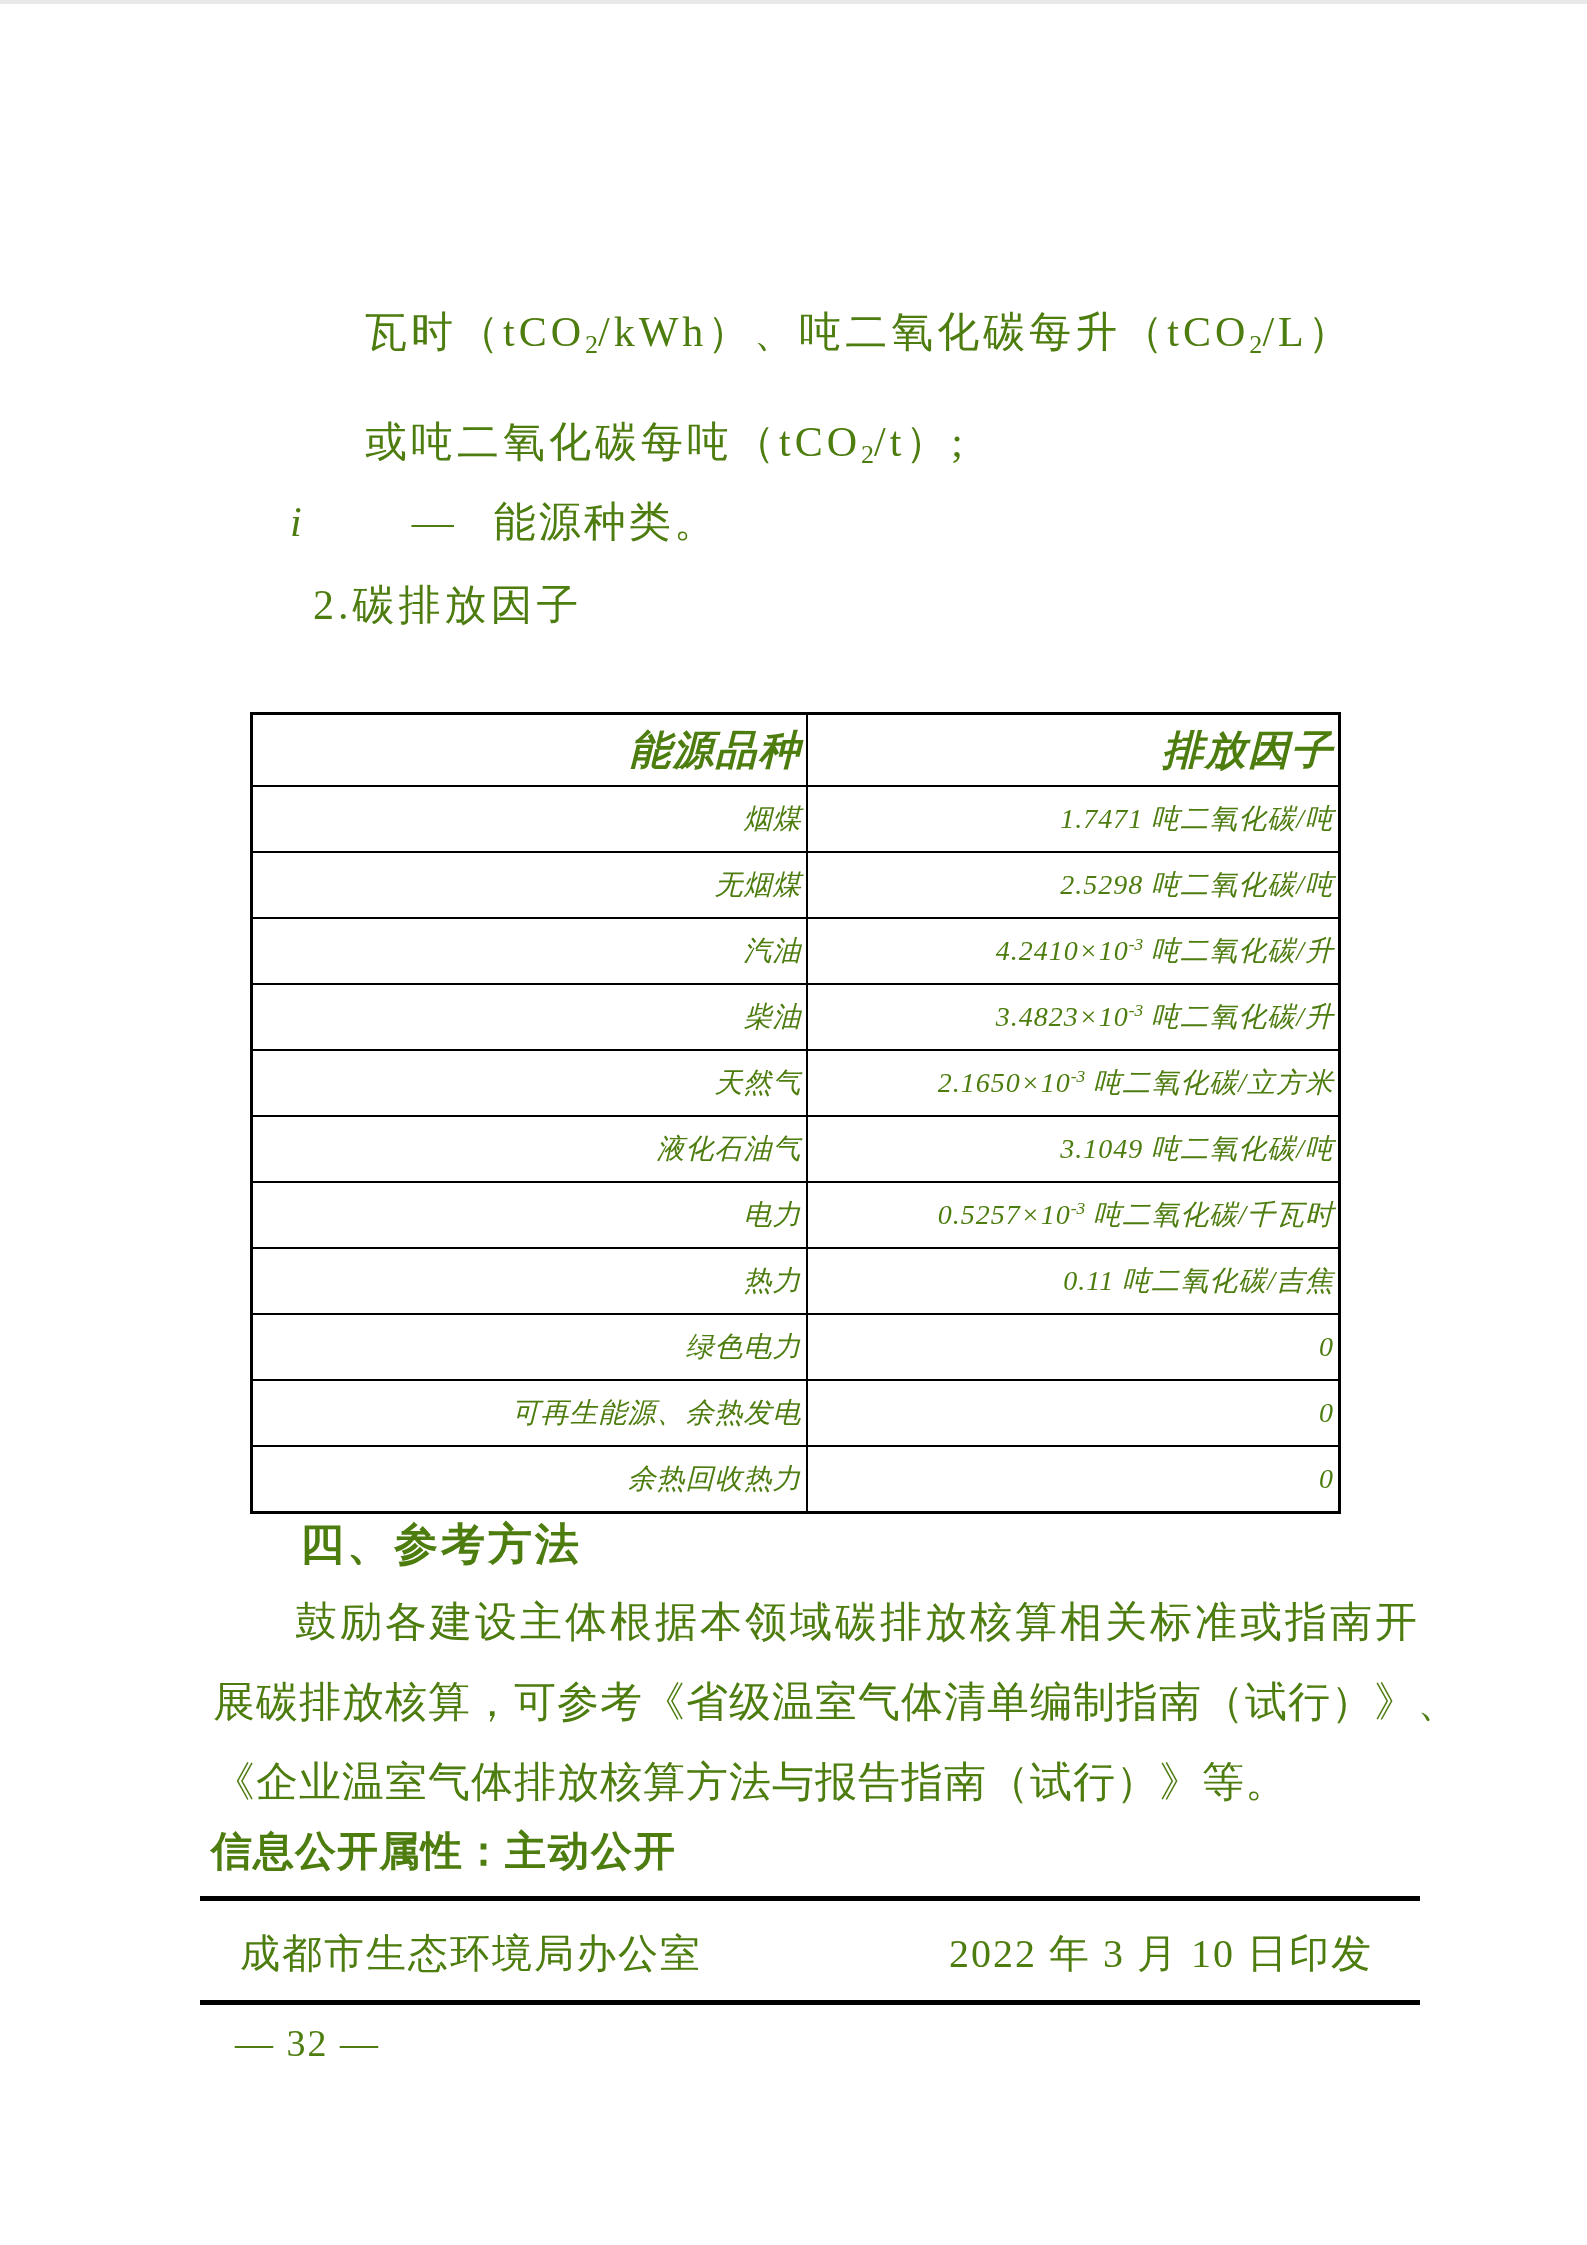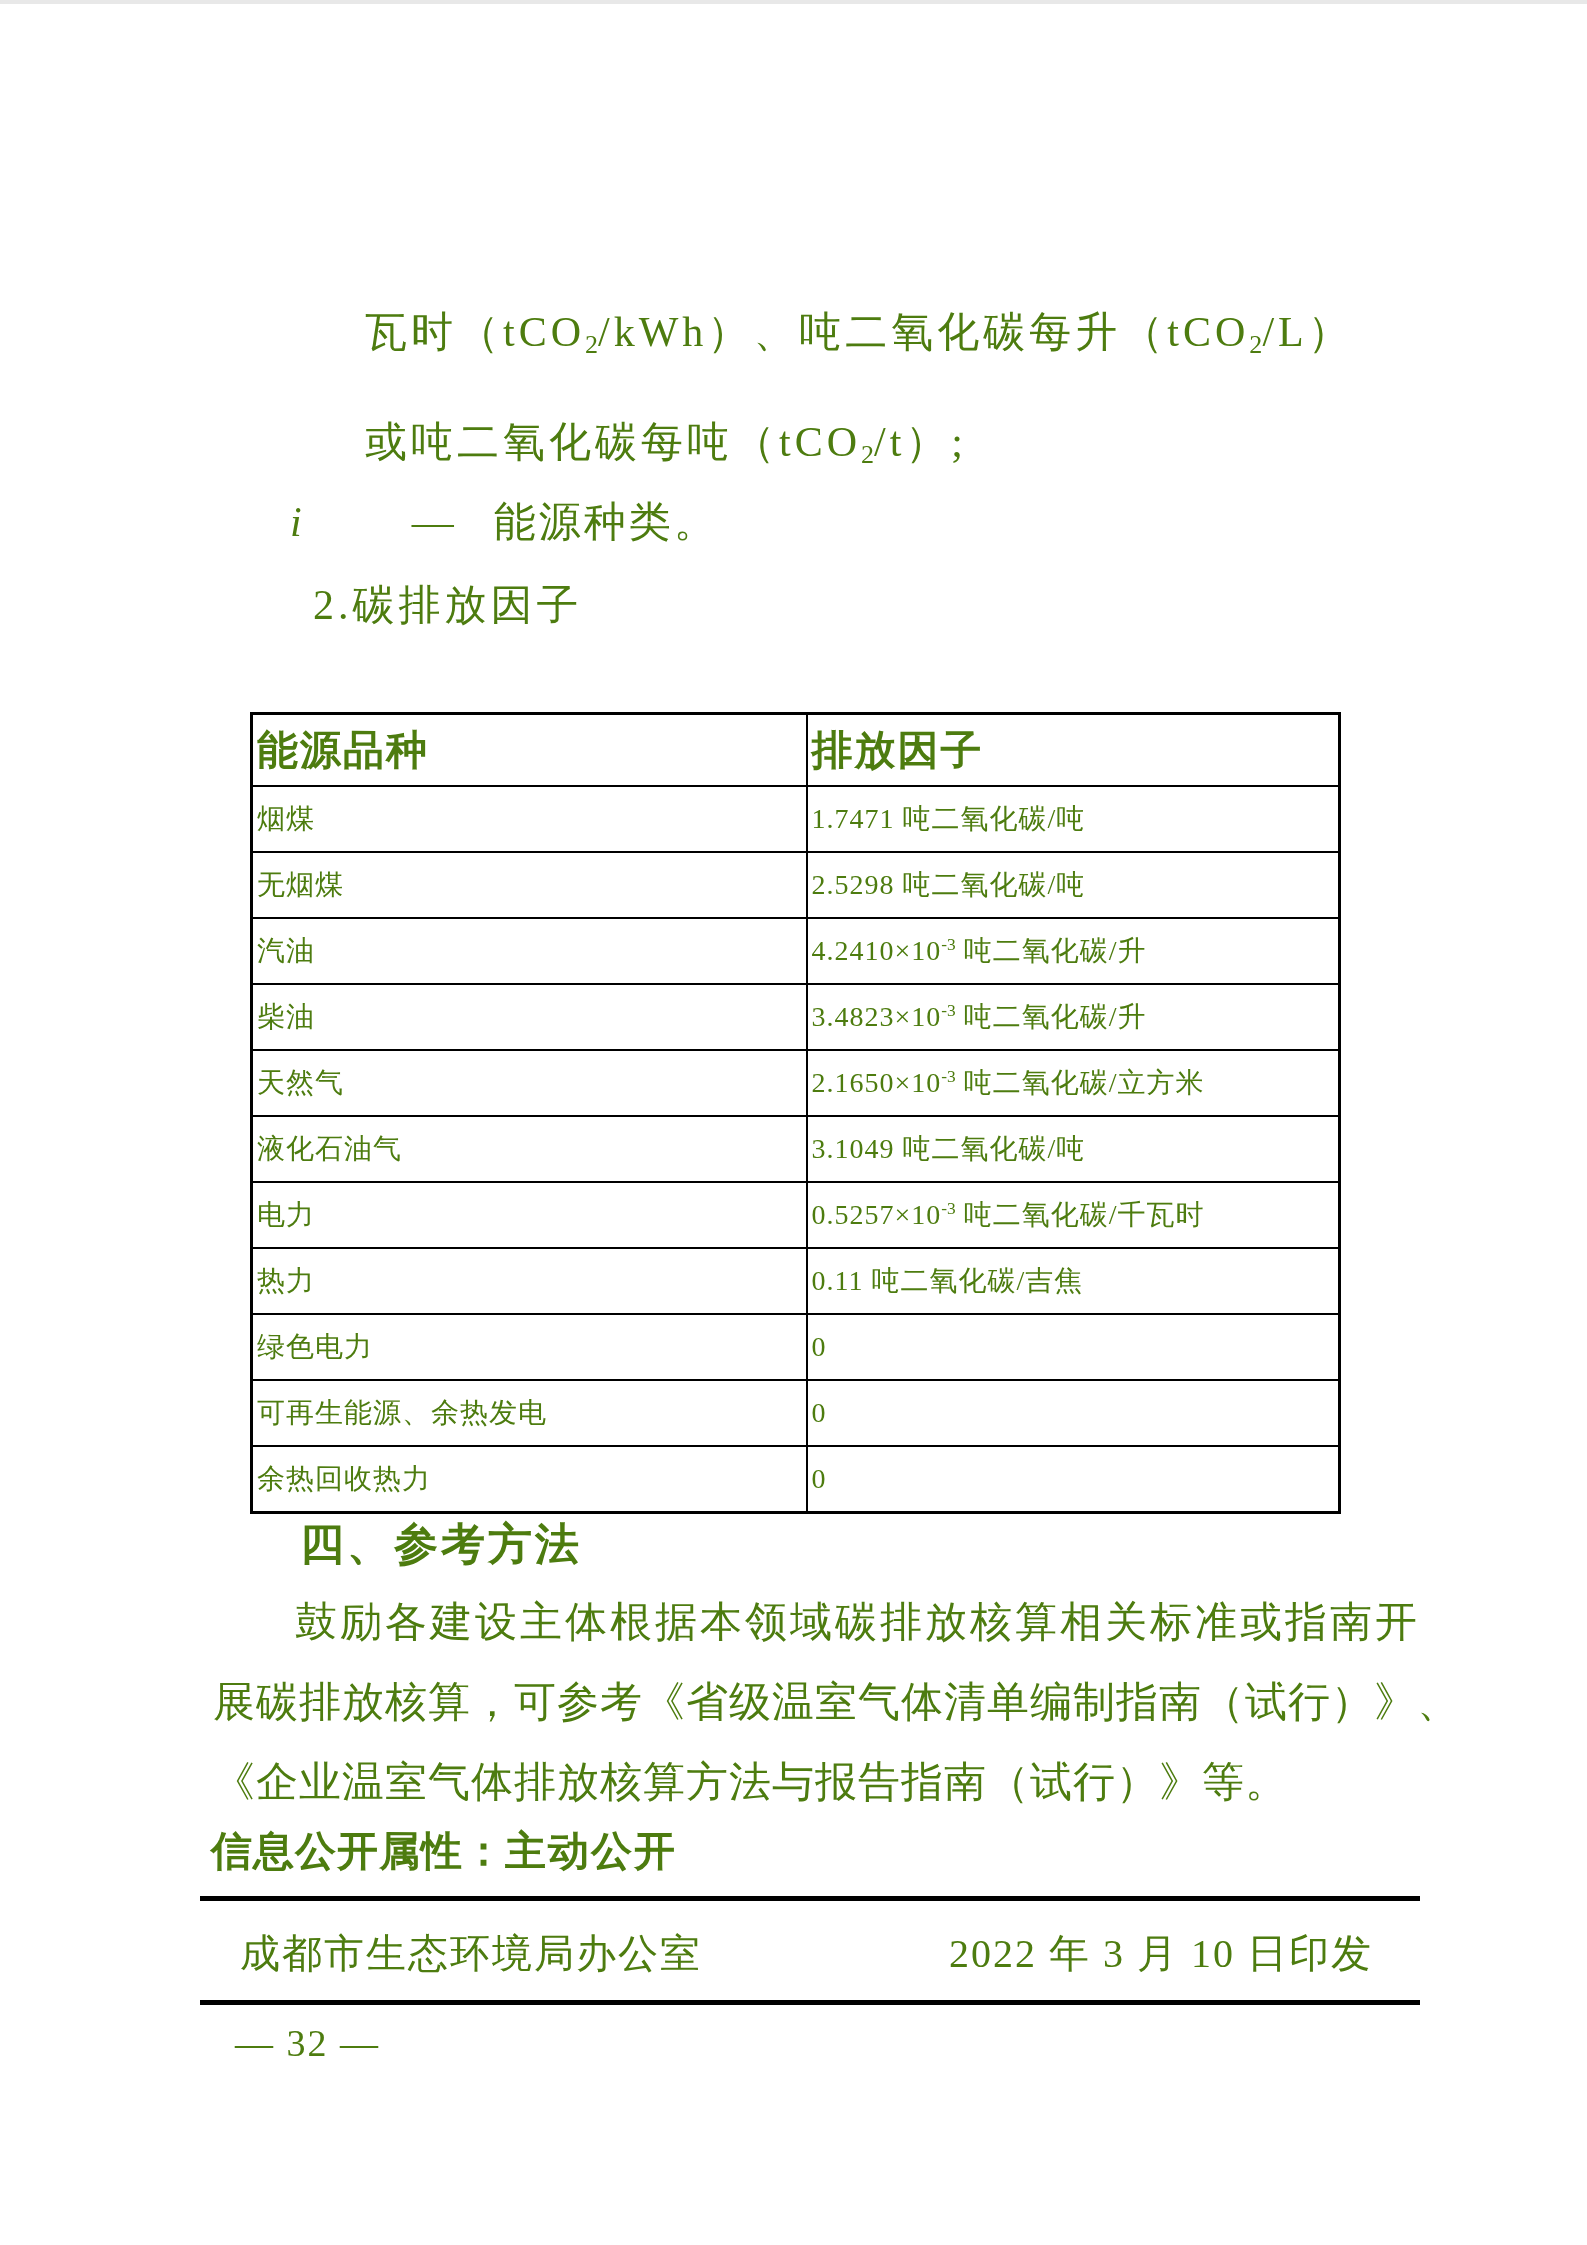--- a/index.html
+++ b/index.html
@@ -23,22 +23,22 @@
   .var-def{margin-left:40px;letter-spacing:3px;}
   .subsection{font-size:42px;letter-spacing:4px;}
   .table-caption{font-size:38px;letter-spacing:4px;text-align:center;}
   table.etable{
     position:absolute;left:250px;top:708px;width:1088px;
     border-collapse:collapse;table-layout:fixed;
     border:3px solid #000;
   }
   table.etable th,table.etable td{
     border:2px solid #000;
-    text-align:left;vertical-align:middle;
-    padding:0 4px;overflow:hidden;
+    text-align:right;vertical-align:middle;
+    padding:0 4px;overflow:hidden;font-style:italic;
   }
   table.etable th{
     height:70px;
     font-family:"Liberation Sans","DejaVu Sans",sans-serif;
     font-weight:bold;font-size:41px;letter-spacing:2px;
   }
   table.etable td{height:64px;font-size:28px;letter-spacing:1px;}
   col.c1{width:555px;}
   col.c2{width:533px;}
   .section-heading{

